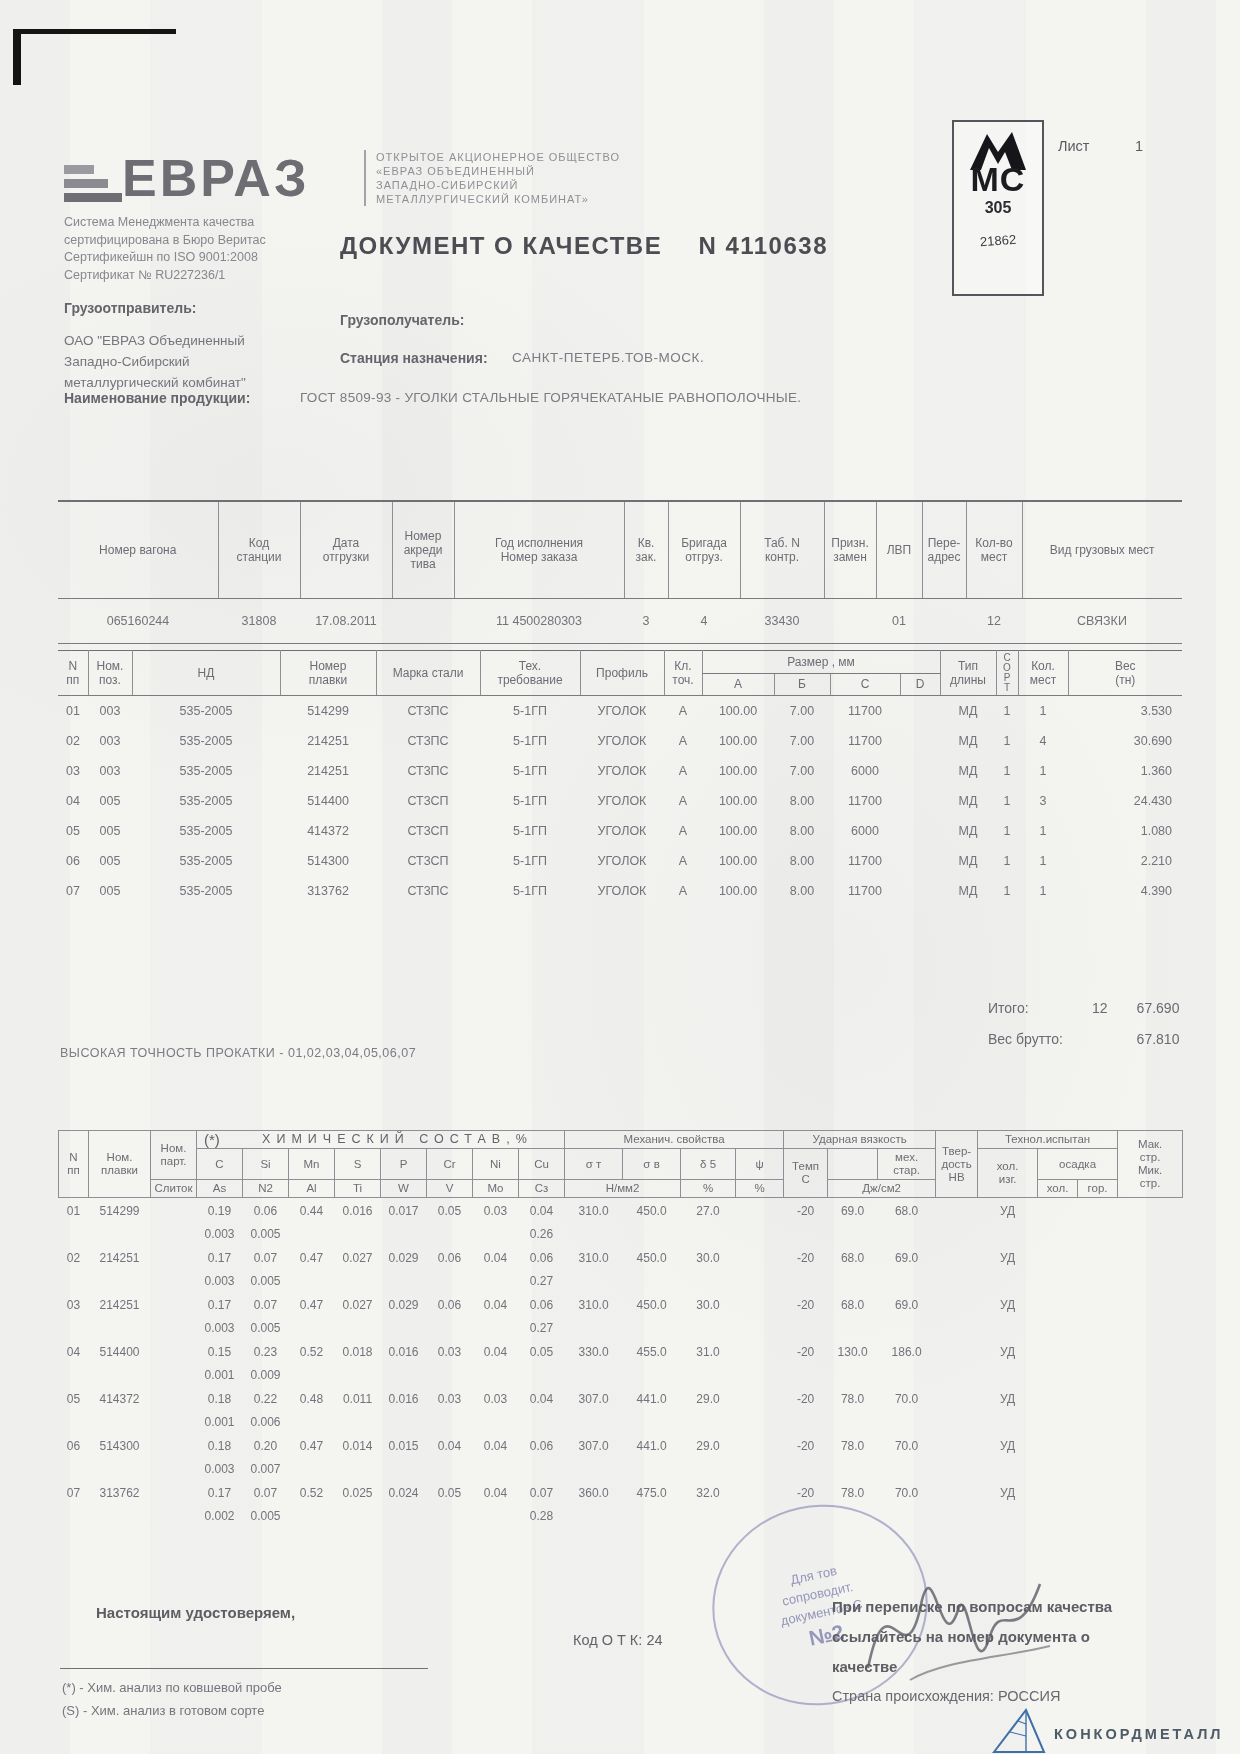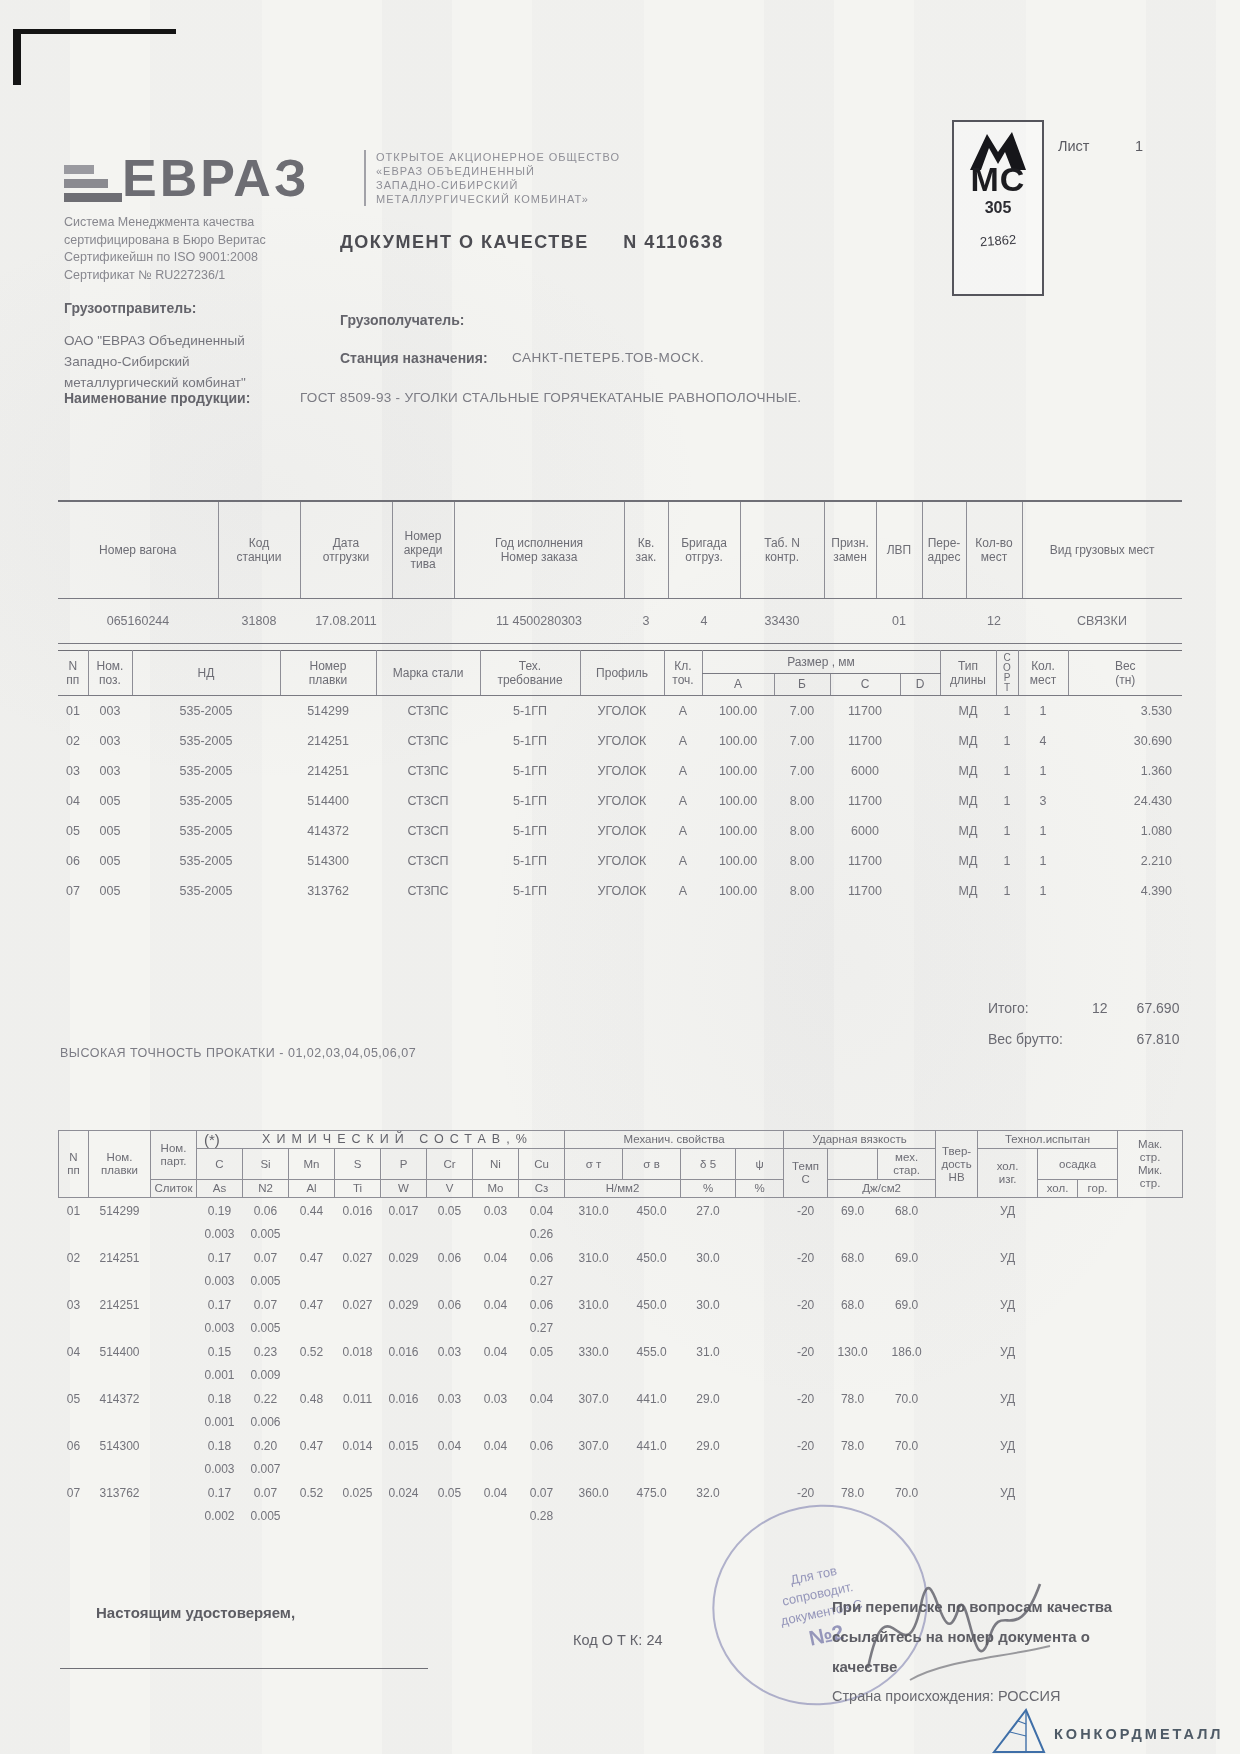--- a/index.html
+++ b/index.html
@@ -19,21 +19,21 @@
   .corner-v{left:13px;top:29px;width:8px;height:56px;background:#141414;}
   
   .evraz-bars span{display:block;height:9px;margin-bottom:5px;background:#86868c;}
   .evraz-bars .b1{width:30px;background:#9a9aa0;}
   .evraz-bars .b2{width:44px;background:#8a8a90;}
   .evraz-bars .b3{width:58px;background:#6e6e74;}
   .evraz-word{font-size:52px;font-weight:bold;letter-spacing:3px;color:#6d6d73;}
   .company-block{border-left:2px solid #a2a2a8;padding-left:10px;font-size:11px;line-height:14px;
     letter-spacing:1px;color:#8f8f97;text-transform:uppercase;margin-left:26px;}
   .cert-block{font-size:12.5px;line-height:17.5px;color:#87878e;}
-  .doc-title{font-size:18px;font-weight:bold;letter-spacing:1.5px;color:#4c4c52;}
+  .doc-title{font-size:24px;font-weight:bold;letter-spacing:1.5px;color:#4c4c52;}
   .sheet{font-size:14.5px;color:#5b5b62;}
   
   .mc-box{width:88px;height:172px;border:2px solid #55555c;background:rgba(255,255,255,0.35);text-align:center;}
   .mc-letters{font-size:34px;font-weight:bold;color:#1c1c20;letter-spacing:1px;margin-top:-16px;}
   .mc-num{font-size:16px;font-weight:bold;color:#2c2c32;}
   .mc-num2{font-size:13px;color:#3a3a42;margin-top:16px;transform:rotate(-4deg);}
   
   .lbl{font-size:14px;font-weight:bold;color:#64646b;}
   .val{font-size:13.5px;color:#7b7b83;}
   .shipper-lines{font-size:13.5px;line-height:21px;color:#75757d;}
@@ -795,20 +795,24 @@
   </div>
   <svg class="abs" style="left:850px;top:1540px;" width="230" height="160" viewBox="0 0 230 160">
     <path d="M18 128 C 38 30, 55 148, 72 60 C 84 14, 92 120, 108 70 C 118 40, 124 150, 140 96 C 152 58, 166 110, 190 44" fill="none" stroke="#5d5d66" stroke-width="2.6" opacity="0.8"></path>
     <path d="M60 140 C 95 120, 150 118, 200 106" fill="none" stroke="#5d5d66" stroke-width="2" opacity="0.6"></path>
   </svg>
 
   <div class="abs certify" style="left:96px;top:1598px;width:620px;">
     <div>Настоящим удостоверяем,</div>
   </div>
   <div class="abs foot-rule" style="left:60px;top:1668px;"></div>
+  <div class="abs footnote" style="left:62px;top:1676px;">
+    <div>(*) - Хим. анализ по ковшевой пробе</div>
+    <div>(S) - Хим. анализ в готовом сорте</div>
+  </div>
   <div class="abs otk" style="left:573px;top:1632px;">Код  О Т К: 24</div>
 
   <div class="abs right-block" style="left:832px;top:1592px;width:390px;">
     <div>При переписке по вопросам качества</div>
     <div>ссылайтесь на номер документа о</div>
     <div>качестве</div>
   </div>
   <div class="abs origin" style="left:832px;top:1688px;">Страна происхождения: РОССИЯ</div>
 
   <svg class="abs" style="left:990px;top:1706px;" width="58" height="48" viewBox="0 0 58 48">

